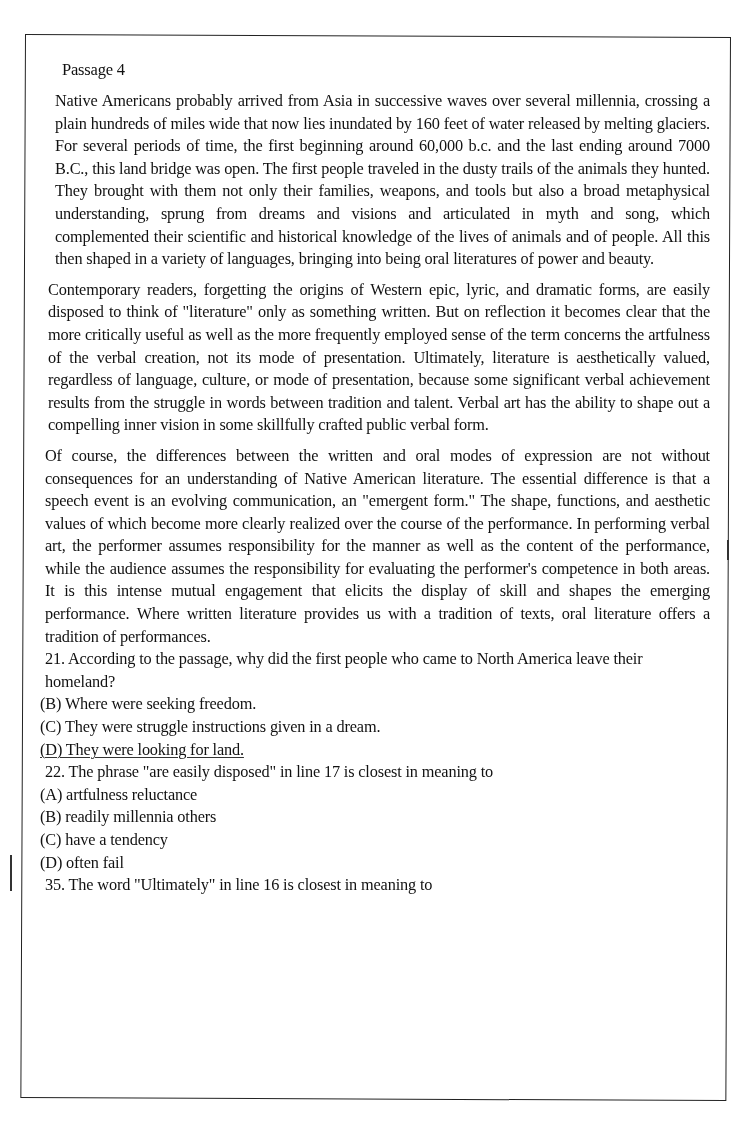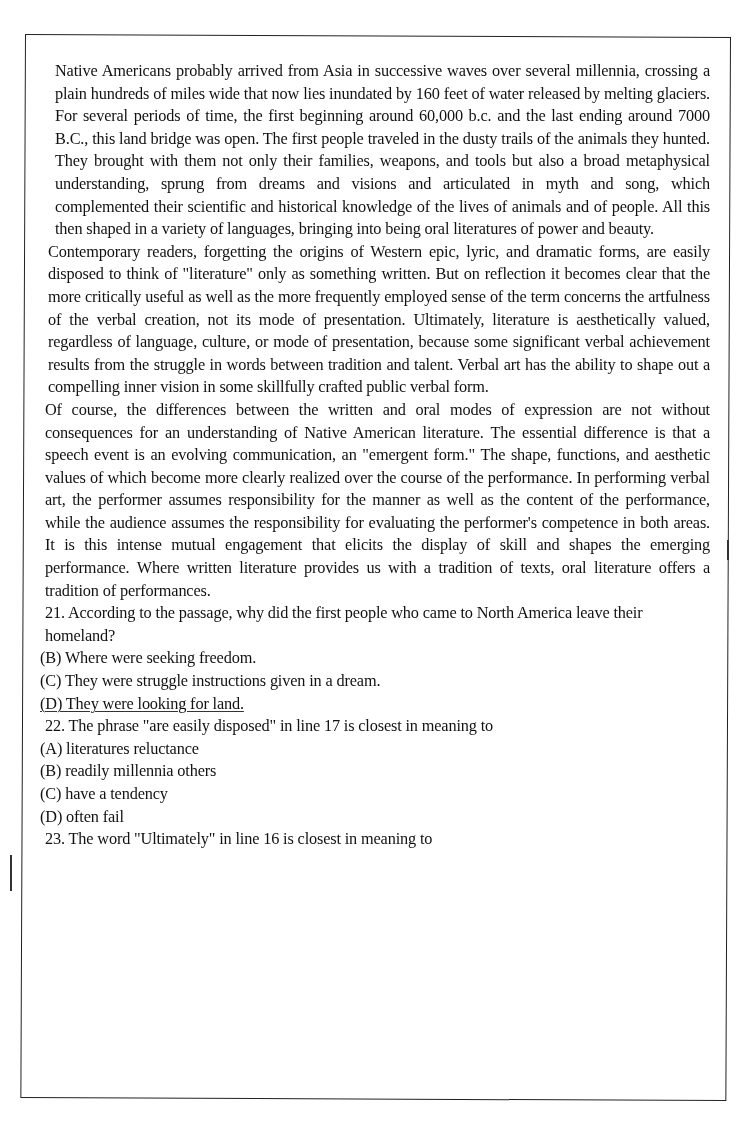--- a/index.html
+++ b/index.html
@@ -5,37 +5,38 @@
   html, body { margin: 0; padding: 0; background: #ffffff; }
   body { width: 741px; height: 1131px; position: relative; overflow: hidden;
          font-family: "Liberation Serif", "DejaVu Serif", serif; color: #111; }
   .frame { position: absolute; left: 25px; top: 34px; width: 704px; height: 1062px;
            border: 1.5px solid #222; border-top-width: 1.3px; transform: rotate(0.25deg);
            transform-origin: left top; }
   .content { position: absolute; left: 45px; top: 60px; width: 665px; }
   .title { font-size: 16.5px; margin: 0 0 10px 17px; letter-spacing: -0.2px; }
   .para { font-size: 16.3px; line-height: 22.6px; text-align: justify; margin: 0;
           letter-spacing: -0.15px; }
-  .para + .para { margin-top: 0; }
+  .para + .para { margin-top: 8px; }
   .question { font-size: 16.3px; line-height: 22.6px; margin: 0; letter-spacing: -0.15px; }
   .option { font-size: 16.3px; line-height: 22.6px; margin: 0; letter-spacing: -0.15px; display: block; }
   .opts { margin-left: -5px; }
   .block { margin-top: 0; }
   .hand { text-decoration: underline; text-decoration-color: #333; text-decoration-thickness: 1.4px;
           text-underline-offset: 2px; }
   .margin-mark { position: absolute; width: 1.5px; background: #333; }
 </style>
 </head>
 <body>
 
 <div class="frame"></div>
 <div class="margin-mark" style="left:10px; top:855px; height:36px;"></div>
 <div class="margin-mark" style="left:727px; top:540px; height:20px;"></div>
 
 <div class="content">
+  <div class="title">Passage 4</div>
 
   <p class="para" style="margin-left:10px;">Native Americans probably arrived from Asia in successive waves over several millennia, crossing a plain hundreds of miles wide that now lies inundated by 160 feet of water released by melting glaciers. For several periods of time, the first beginning around 60,000 b.c. and the last ending around 7000 B.C., this land bridge was open. The first people traveled in the dusty trails of the animals they hunted. They brought with them not only their families, weapons, and tools but also a broad metaphysical understanding, sprung from dreams and visions and articulated in myth and song, which complemented their scientific and historical knowledge of the lives of animals and of people. All this then shaped in a variety of languages, bringing into being oral literatures of power and beauty.</p>
   <p class="para" style="margin-left:3px;">Contemporary readers, forgetting the origins of Western epic, lyric, and dramatic forms, are easily disposed to think of "literature" only as something written. But on reflection it becomes clear that the more critically useful as well as the more frequently employed sense of the term concerns the artfulness of the verbal creation, not its mode of presentation. Ultimately, literature is aesthetically valued, regardless of language, culture, or mode of presentation, because some significant verbal achievement results from the struggle in words between tradition and talent. Verbal art has the ability to shape out a compelling inner vision in some skillfully crafted public verbal form.</p>
   <p class="para">Of course, the differences between the written and oral modes of expression are not without consequences for an understanding of Native American literature. The essential difference is that a speech event is an evolving communication, an "emergent form." The shape, functions, and aesthetic values of which become more clearly realized over the course of the performance. In performing verbal art, the performer assumes responsibility for the manner as well as the content of the performance, while the audience assumes the responsibility for evaluating the performer's competence in both areas. It is this intense mutual engagement that elicits the display of skill and shapes the emerging performance. Where written literature provides us with a tradition of texts, oral literature offers a tradition of performances.</p>
 
   <div class="block">
     <p class="question">
       <span>21.</span>
       <span>According to the passage, why did the first people who came to North America leave their homeland?</span>
     </p>
@@ -45,26 +46,26 @@
       <span class="option hand">(D) They were looking for land.</span>
     </div>
   </div>
 
   <div class="block">
     <p class="question">
       <span>22.</span>
       <span>The phrase "are easily disposed" in line 17 is closest in meaning to</span>
     </p>
     <div class="opts">
-      <span class="option">(A) literatures reluctance</span>
+      <span class="option">(A) artfulness reluctance</span>
       <span class="option">(B) readily millennia others</span>
       <span class="option">(C) have a tendency</span>
       <span class="option">(D) often fail</span>
     </div>
   </div>
 
   <div class="block">
     <p class="question">
-      <span>23.</span>
+      <span>35.</span>
       <span>The word "Ultimately" in line 16 is closest in meaning to</span>
     </p>
   </div>
 </div>
 
 </body></html>

